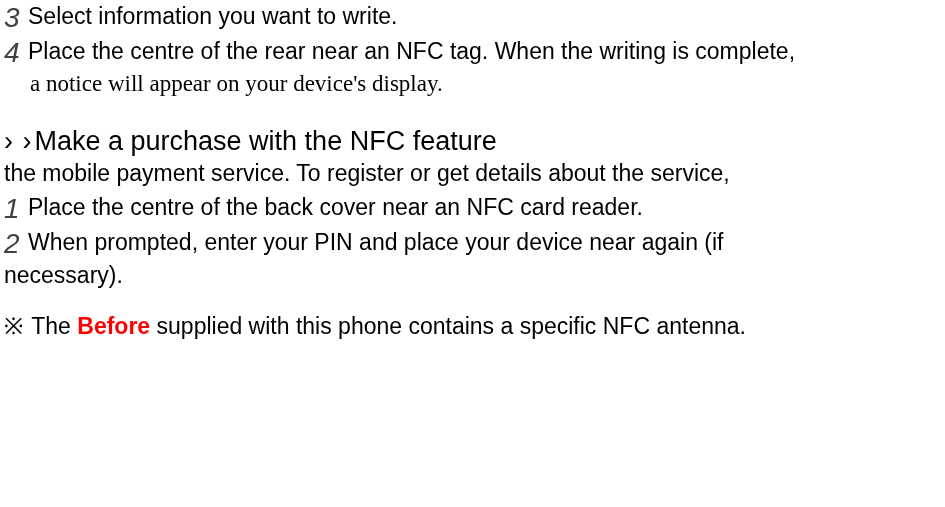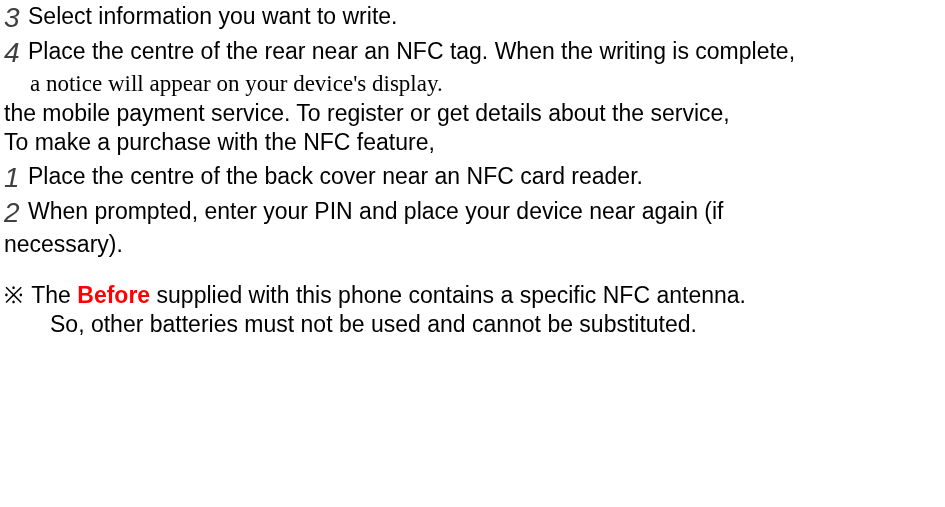--- a/index.html
+++ b/index.html
@@ -77,38 +77,39 @@
     <span class="num-italic">3</span>
     <span class="txt">Select information you want to write.</span>
   </div>
 
   <div class="step-line">
     <span class="num-italic">4</span>
     <span class="txt">Place the centre of the rear near an NFC tag. When the writing is complete,</span>
   </div>
   <div class="indent">a notice will appear on your device's display.</div>
 
+  <div class="section-title">
+    <span class="arrows">› ›</span><span>Make a purchase with the NFC feature</span>
+  </div>
 
   <div class="para">the mobile payment service. To register or get details about the service,</div>
-  <div class="para">To make a purchase with the NFC feature,</div>
 
   <div class="gap-s"></div>
 
   <div class="step-line">
     <span class="num-italic">1</span>
     <span class="txt">Place the centre of the back cover near an NFC card reader.</span>
   </div>
 
   <div class="step-line">
     <span class="num-italic">2</span>
     <span class="txt">When prompted, enter your PIN and place your device near again (if</span>
   </div>
   <div>necessary).</div>
 
   <div class="gap-m"></div>
 
   <div class="note-line">
     <span class="note-mark">※</span>
     <span class="note-body"><span> The </span><span class="red-bold">Before</span><span> supplied with this phone contains a specific NFC antenna.</span></span>
   </div>
-  <div class="note-indent">So, other batteries must not be used and cannot be substituted.</div>
 
 </div>
 
 </body></html>

